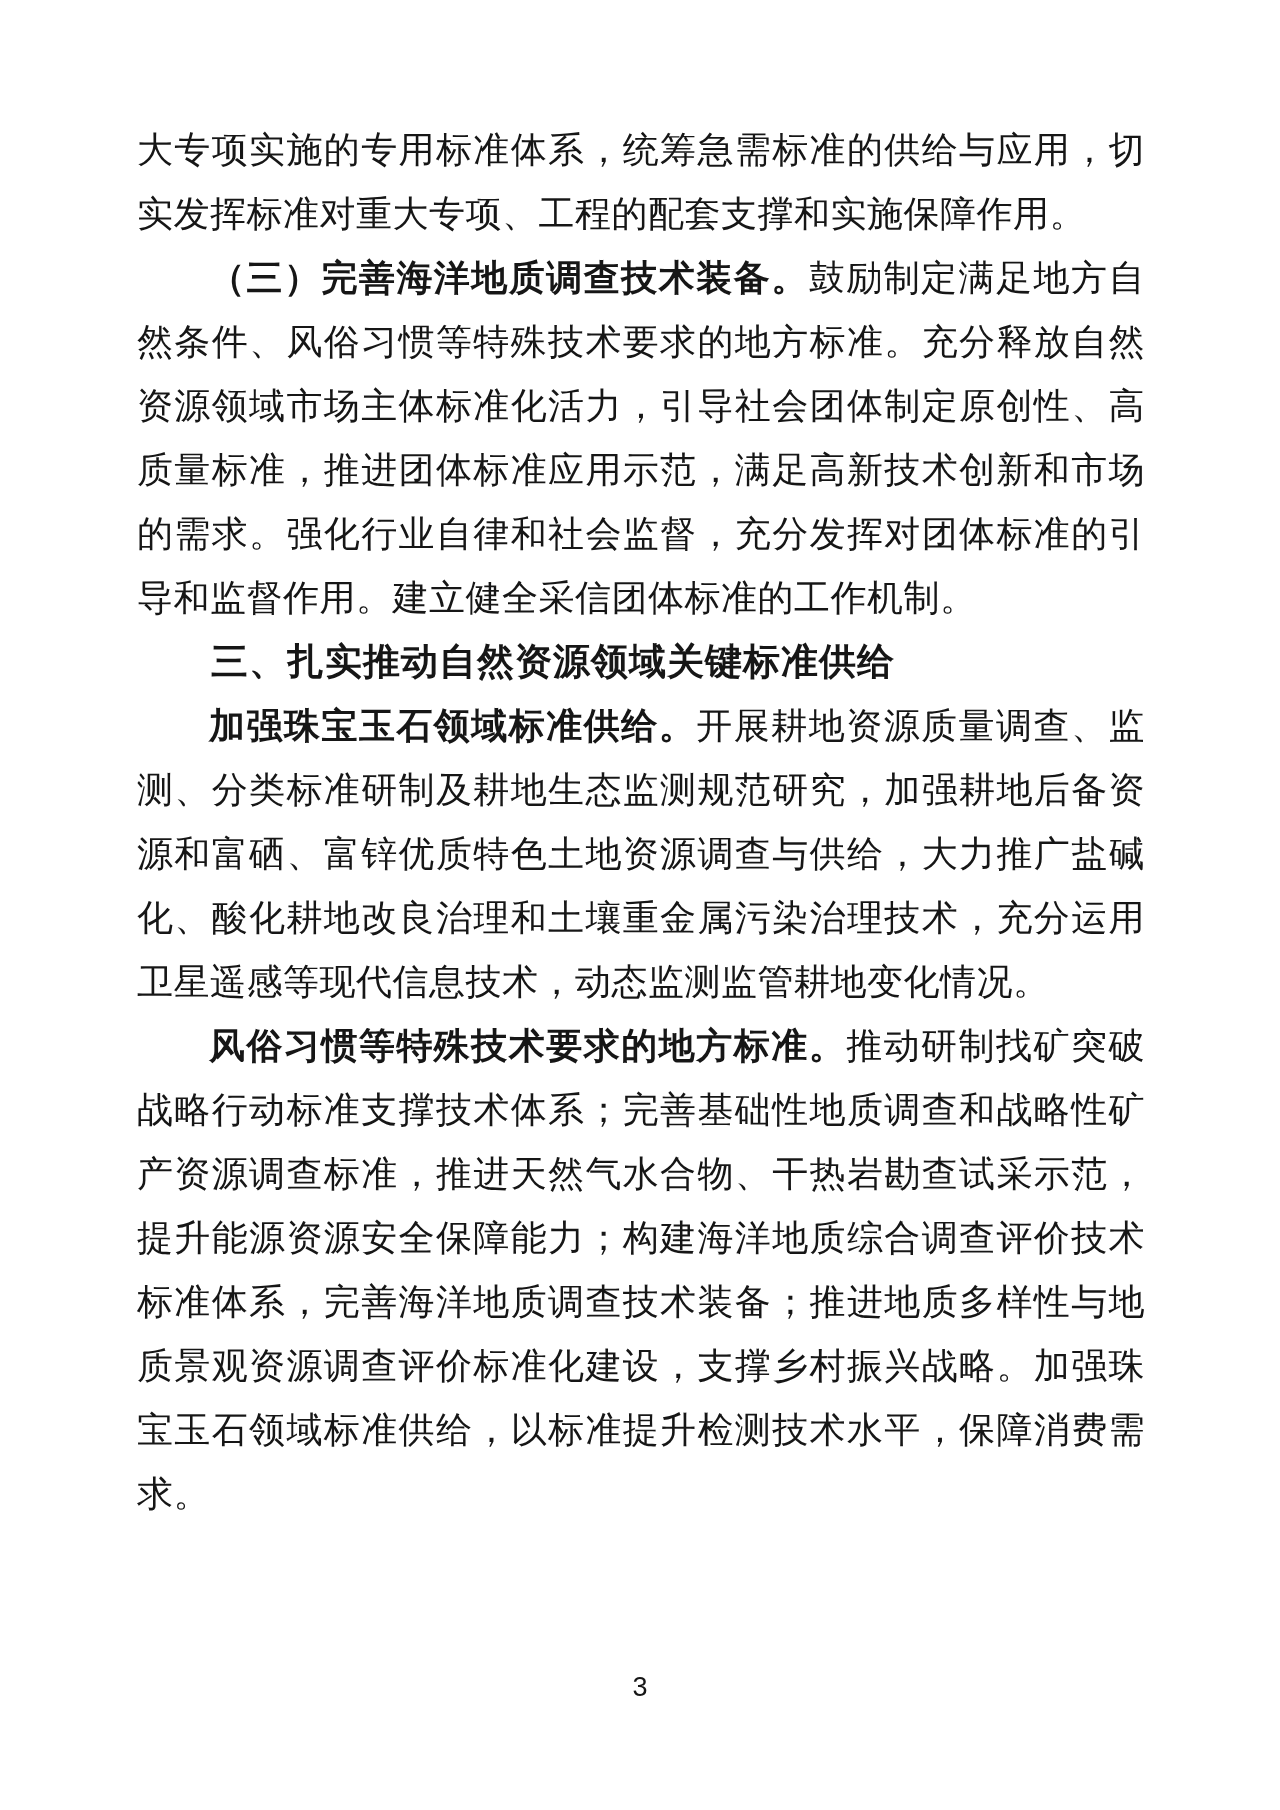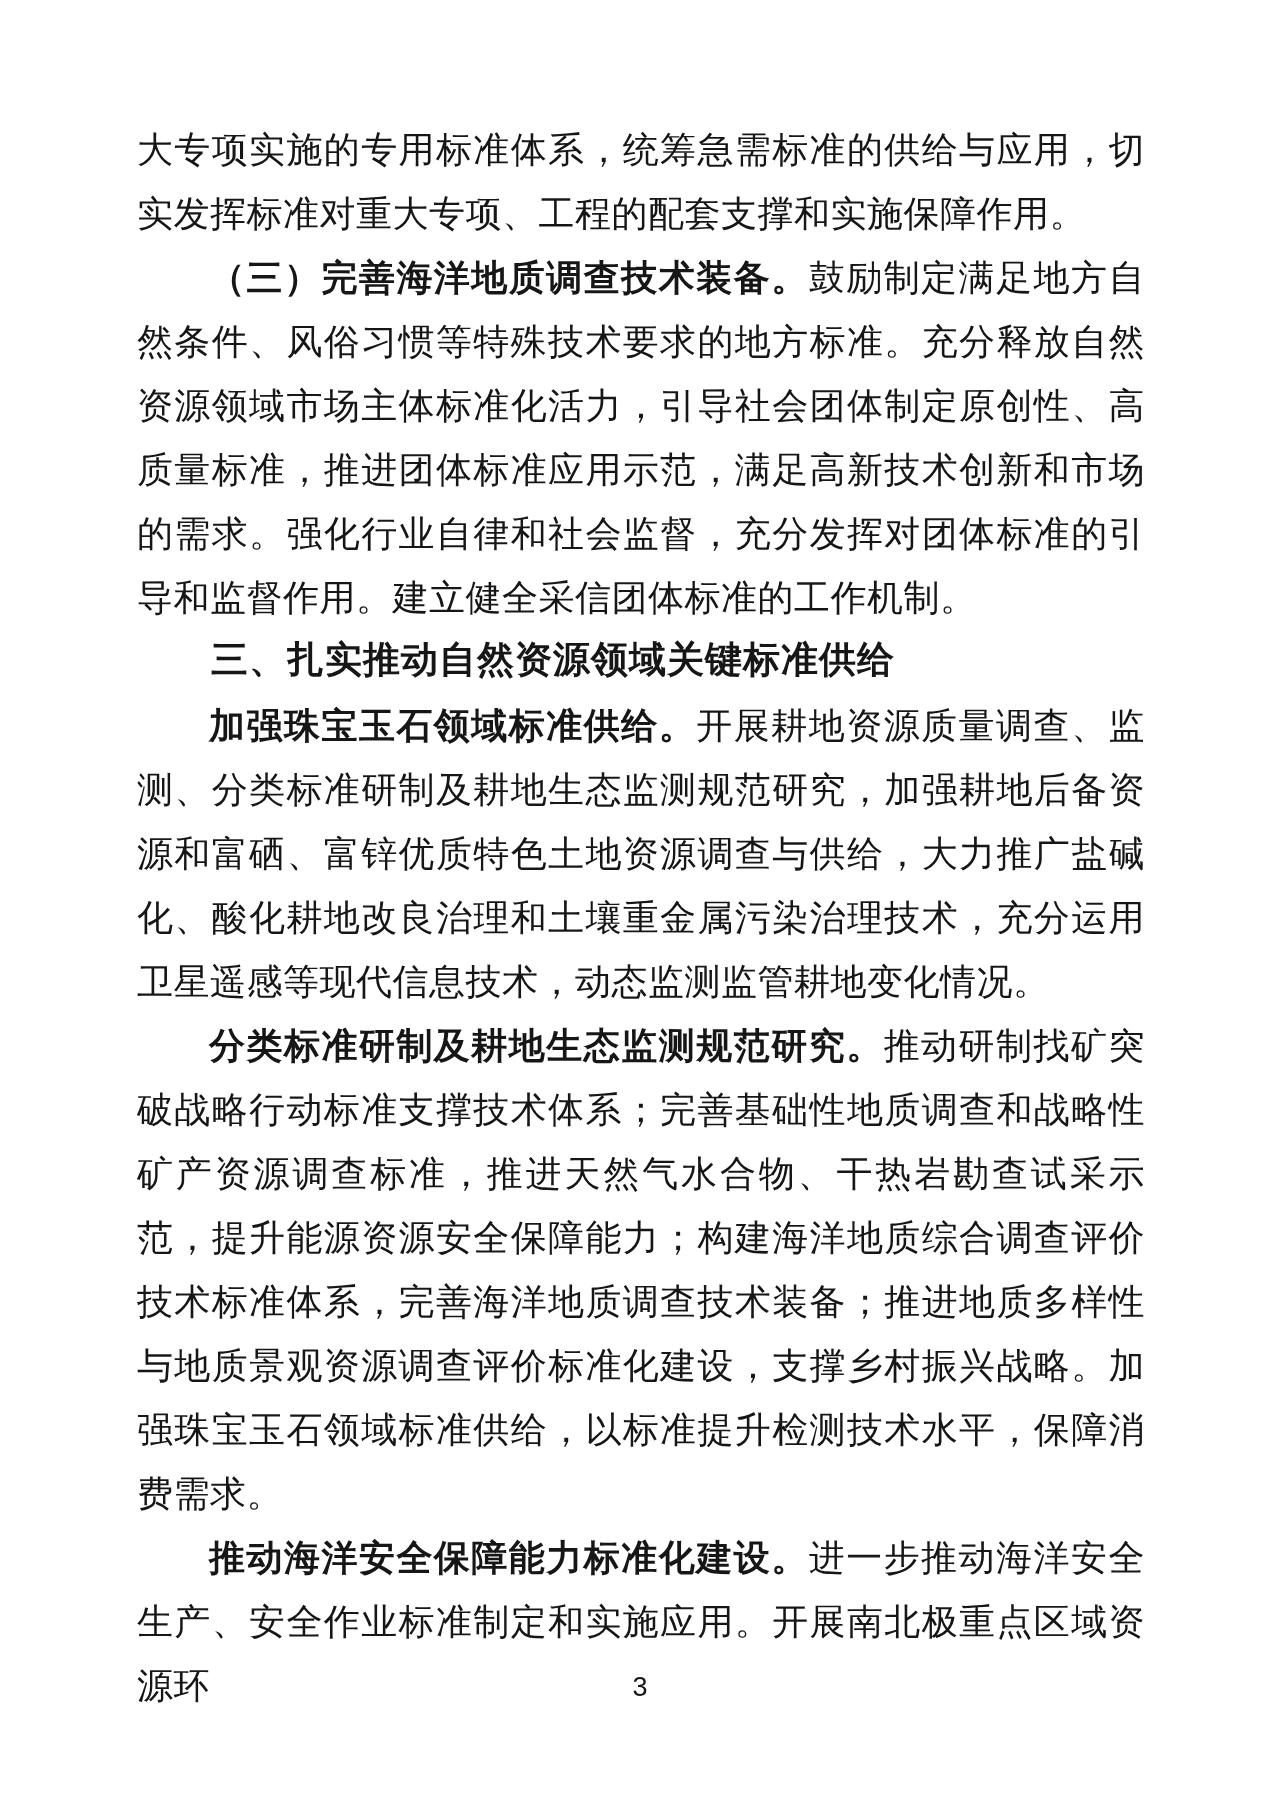--- a/index.html
+++ b/index.html
@@ -32,21 +32,21 @@
     color: #161616;
     font-family: Liberation Serif, serif;
   }
   .content p.indent {
     text-indent: 2em;
   }
   .content p .lead {
     font-weight: 700;
   }
   .content p.heading {
-    font-family: Liberation Mono, monospace;
+    font-family: Liberation Sans, sans-serif;
     font-weight: 700;
     font-size: 37px;
     letter-spacing: 1px;
   }
   .content p.subheading {
     font-weight: 500;
     letter-spacing: 2px;
   }
   .page-number {
     position: absolute;
@@ -61,17 +61,16 @@
 </style>
 </head>
 <body>
 
 <div class="page">
   <main class="content">
       <p class="body"><span class="normal">大专项实施的专用标准体系，统筹急需标准的供给与应用，切实发挥标准对重大专项、工程的配套支撑和实施保障作用。</span></p>
       <p class="body indent"><span class="lead">（三）完善海洋地质调查技术装备。</span><span class="normal">鼓励制定满足地方自然条件、风俗习惯等特殊技术要求的地方标准。充分释放自然资源领域市场主体标准化活力，引导社会团体制定原创性、高质量标准，推进团体标准应用示范，满足高新技术创新和市场的需求。强化行业自律和社会监督，充分发挥对团体标准的引导和监督作用。建立健全采信团体标准的工作机制。</span></p>
       <p class="heading indent"><span class="lead">三、扎实推动自然资源领域关键标准供给</span></p>
       <p class="body indent"><span class="lead">加强珠宝玉石领域标准供给。</span><span class="normal">开展耕地资源质量调查、监测、分类标准研制及耕地生态监测规范研究，加强耕地后备资源和富硒、富锌优质特色土地资源调查与供给，大力推广盐碱化、酸化耕地改良治理和土壤重金属污染治理技术，充分运用卫星遥感等现代信息技术，动态监测监管耕地变化情况。</span></p>
-      <p class="body indent"><span class="lead">分类标准研制及耕地生态监测规范研究。</span><span class="normal">推动研制找矿突破战略行动标准支撑技术体系；完善基础性地质调查和战略性矿产资源调查标准，推进天然气水合物、干热岩勘查试采示范，提升能源资源安全保障能力；构建海洋地质综合调查评价技术标准体系，完善海洋地质调查技术装备；推进地质多样性与地质景观资源调查评价标准化建设，支撑乡村振兴战略。加强珠宝玉石领域标准供给，以标准提升检测技术水平，保障消费需求。</span></p>
-      <p class="body indent"><span class="lead">推动海洋安全保障能力标准化建设。</span><span class="normal">进一步推动海洋安全生产、安全作业标准制定和实施应用。开展南北极重点区域资源环</span></p>
+      <p class="body indent"><span class="lead">风俗习惯等特殊技术要求的地方标准。</span><span class="normal">推动研制找矿突破战略行动标准支撑技术体系；完善基础性地质调查和战略性矿产资源调查标准，推进天然气水合物、干热岩勘查试采示范，提升能源资源安全保障能力；构建海洋地质综合调查评价技术标准体系，完善海洋地质调查技术装备；推进地质多样性与地质景观资源调查评价标准化建设，支撑乡村振兴战略。加强珠宝玉石领域标准供给，以标准提升检测技术水平，保障消费需求。</span></p>
     </main>
   <footer class="page-number">3</footer>
 </div>
 
 </body></html>

